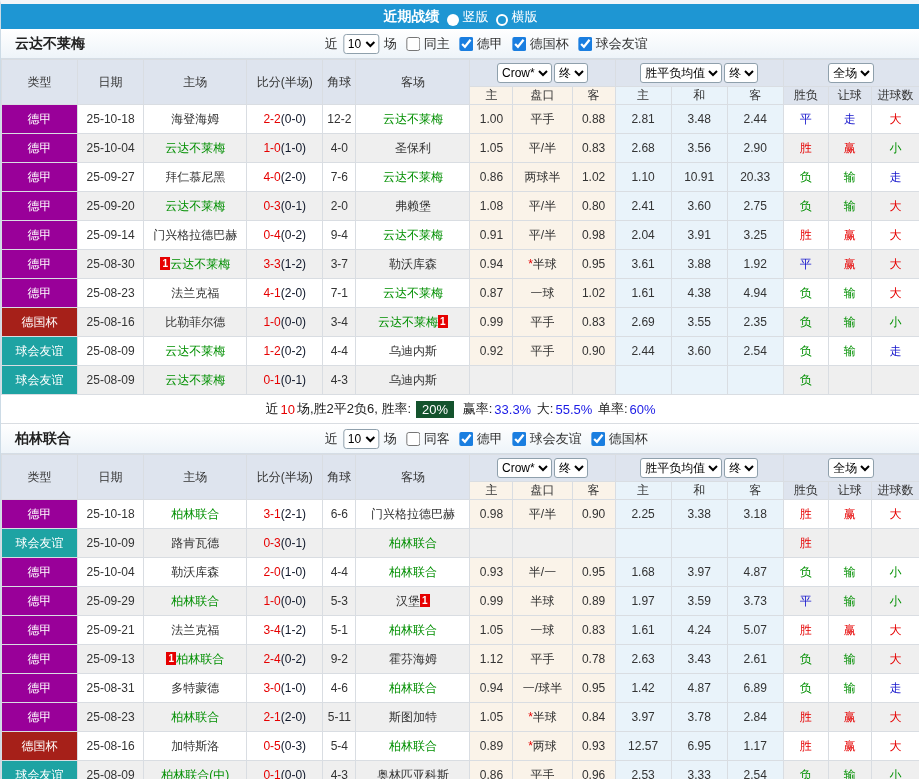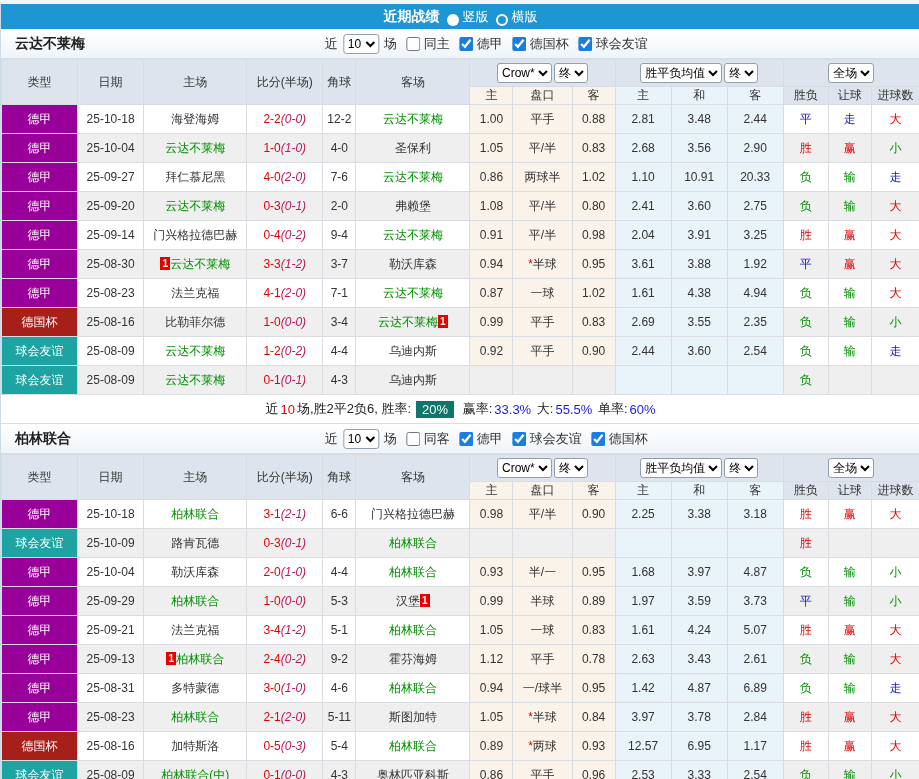--- a/index.html
+++ b/index.html
@@ -25,29 +25,29 @@
   tr.hrow1 th{height:26px;}
   tr.hrow2 th{height:17px;}
   thead select{font-size:12px;height:20px;border:1px solid #8fa0ac;background:#fff;border-radius:3px;margin:0 1px;}
   tbody td{height:28px;}
   tbody tr:nth-child(even) td{background:#efefef;}
   td.bg-odds,th.bg-odds{background:#faf3e9 !important;}
   td.bg-mean,th.bg-mean{background:#e9f3fa !important;}
   .lg-cell{color:#fff;}
   .green{color:#008f00;}
   .score-main{color:#e60000;}
-  .half{color:#be185d;font-style:italic;}
+  .half{color:#0f172a;}
   .star{color:#e60000;}
   .red-badge{display:inline-block;background:#e60000;color:#fff;font-size:10px;font-weight:bold;line-height:13px;width:10px;height:13px;vertical-align:1px;}
   
   .summary{height:28px;display:flex;align-items:center;justify-content:center;font-size:13px;color:#222;border-bottom:1px solid #d9dde2;background:#fff;}
   .summary span{margin:0 1px;}
   .summary .num-red{color:#e60000;}
   .summary .val-blue{color:#1a1ae6;}
-  .summary .badge-green{background:#0f766e;color:#fff;padding:1px 6px;margin:0 4px;}
+  .summary .badge-green{background:#14532d;color:#fff;padding:1px 6px;margin:0 4px;}
 </style>
 </head>
 <body>
 
 <div class="panel">
   <div class="titlebar">
     <span class="title">近期战绩</span>
     <span class="radio-group">
       <span class="radio-dot"></span>
       <span class="radio-label">竖版</span>

